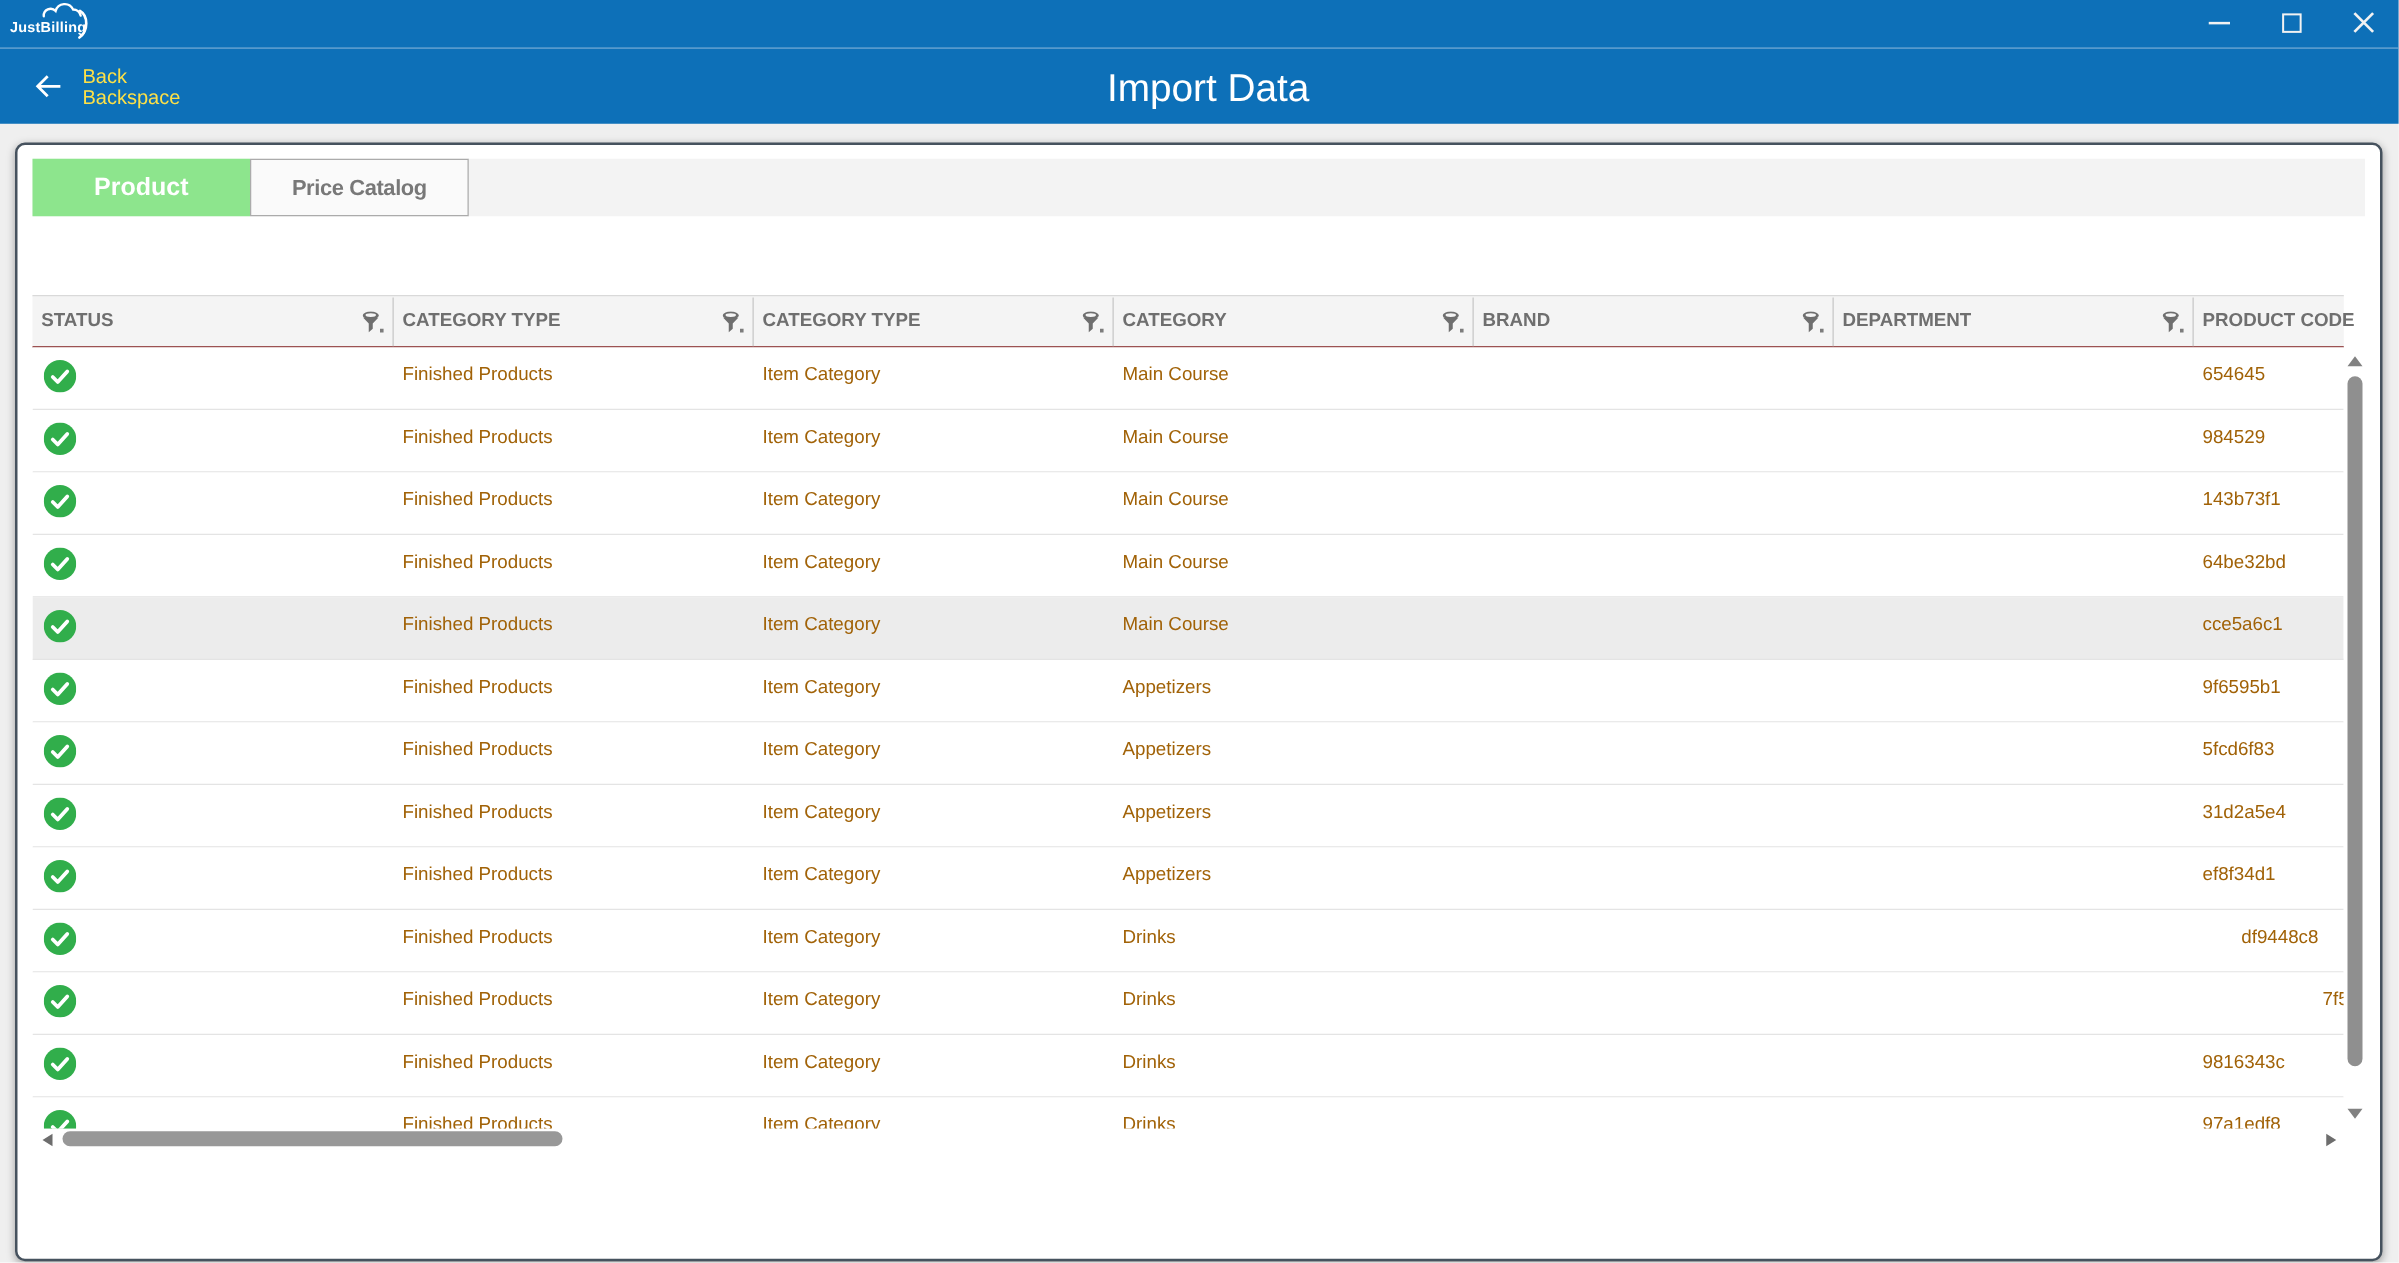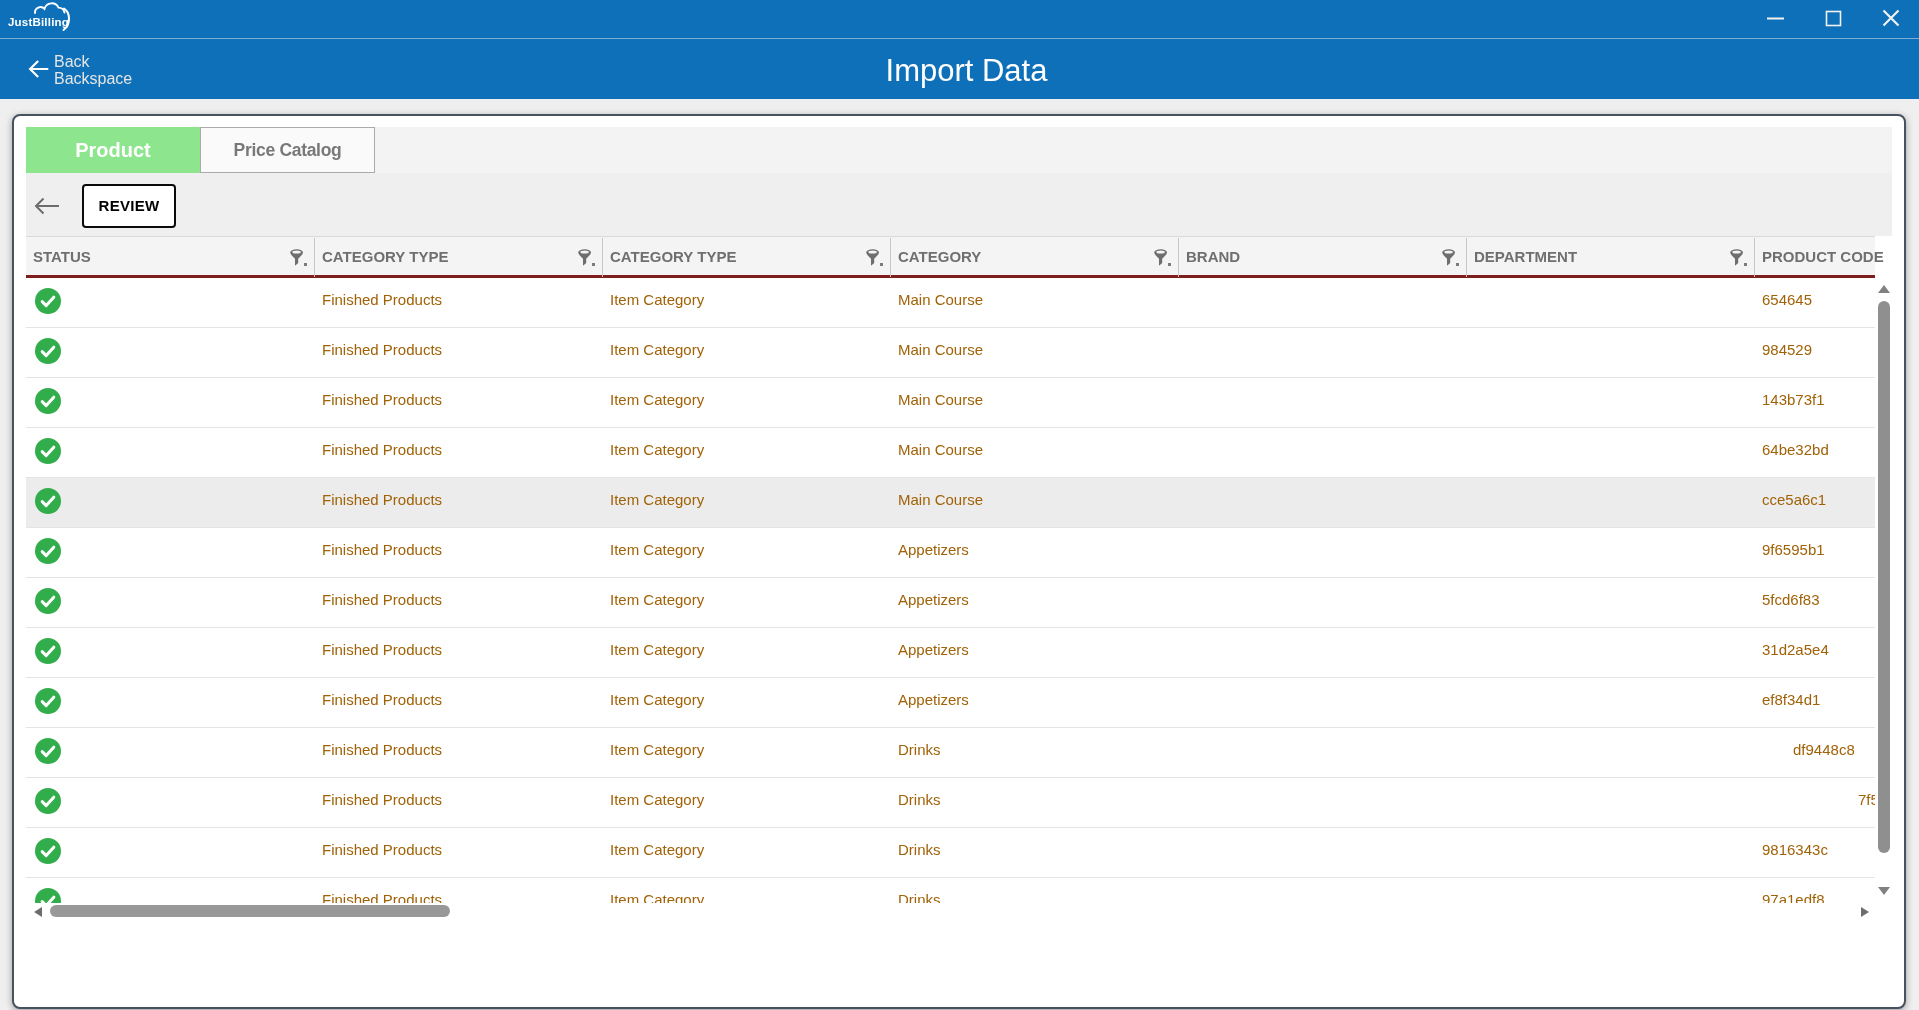--- a/index.html
+++ b/index.html
@@ -1,33 +1,33 @@
 <!DOCTYPE html>
 <html><head>
 <meta charset="utf-8">
 <style>
 * { margin:0; padding:0; box-sizing:border-box; }
 html,body { width:1919px; height:1010px; overflow:hidden; }
 body { font-family:"Liberation Sans", sans-serif; background:#efefef; position:relative; }
 .titlebar { position:absolute; left:0; top:0; width:1919px; height:39px; background:#0d70b8; border-bottom:1px solid #7db0d8; }
 .navbar { position:absolute; left:0; top:39px; width:1919px; height:60px; background:#0d70b8; }
-.backtxt { position:absolute; left:54px; top:14px; color:#e5e5e5; font-size:16px; line-height:17px; }
+.backtxt { position:absolute; left:66px; top:14px; color:#fde047; font-size:16px; line-height:17px; }
 .pagetitle { position:absolute; left:0; top:14px; width:1933px; text-align:center; color:#fff; font-size:31px; font-weight:300; }
 .card { position:absolute; left:12px; top:114px; width:1894px; height:895px; background:#fff; border:2px solid #46525e; border-radius:8px; box-shadow:0 2px 7px rgba(0,0,0,0.35); }
 .content { position:absolute; left:12px; top:11px; width:1866px; height:868px; }
 
 .tabstrip { position:absolute; left:0; top:0; width:1866px; height:46px; background:#f3f3f3; }
 .tab { position:absolute; top:0; height:46px; font-size:20px; font-weight:bold; text-align:center; line-height:44px; }
 .tab.green { left:0; width:174px; background:#8de58d; color:#fff; line-height:46px; }
 .tab.gray { background:#fafafa; border:1px solid #ababab; color:#787878; font-size:17.5px; letter-spacing:-0.3px; white-space:nowrap; }
 
 .toolbar { position:absolute; left:0; top:46px; width:1866px; height:63px; background:#efefef; }
 .reviewbtn { position:absolute; left:56px; top:11px; width:94px; height:44px; background:#fff; border:2px solid #0a0a0a; border-radius:4px; color:#000; font-size:15px; font-weight:bold; text-align:center; line-height:40px; letter-spacing:0.3px; }
 
-.thead { position:absolute; left:0; top:109px; width:1849px; height:42px; background:#f4f4f4; border-top:1px solid #d9d9d9; border-bottom:3px solid #7f1d1d; }
+.thead { position:absolute; left:0; top:109px; width:1849px; height:42px; background:#f4f4f4; border-top:1px solid #d9d9d9; border-bottom:1px solid #7f1d1d; }
 .th { position:absolute; top:0; height:40px; line-height:40px; font-size:15px; font-weight:bold; color:#6f6f6f; white-space:nowrap; }
 .vline { position:absolute; top:1px; height:39px; width:1px; background:#c6c6c6; }
 .funnel { position:absolute; top:12px; }
 
 .rows { position:absolute; left:0; top:151px; width:1849px; height:625px; overflow:hidden; background:#fff; }
 .row { position:absolute; left:0; width:1849px; height:50px; border-bottom:1px solid #e4e4e4; background:#fff; font-size:15px; color:#a16207; }
 .row.sel { background:#ececec; }
 .cell { position:absolute; top:0; height:49px; line-height:44px; white-space:nowrap; }
 .chk { position:absolute; left:9px; top:10px; }
 
@@ -60,26 +60,20 @@
   </svg>
   <div class="backtxt">Back<br>Backspace</div>
   <div class="pagetitle">Import Data</div>
 </div>
 <div class="card">
 <div class="content">
   <div class="tabstrip">
     <div class="tab green">Product</div>
     <div class="tab gray" style="left:174px; width:175px;">Price Catalog</div>
   </div>
-  <div class="toolbar">
-    <svg width="26" height="18" style="position:absolute;left:8px;top:24px" viewBox="0 0 26 18">
-      <path d="M25 9 L2 9 M9.5 1.5 L2 9 L9.5 16.5" fill="none" stroke="#6d6d6d" stroke-width="2"></path>
-    </svg>
-    <div class="reviewbtn">REVIEW</div>
-  </div>
   <div class="thead">
     <div class="th" style="left:7px;">STATUS</div>
     <div class="th" style="left:296px;">CATEGORY TYPE</div>
     <div class="th" style="left:584px;">CATEGORY TYPE</div>
     <div class="th" style="left:872px;">CATEGORY</div>
     <div class="th" style="left:1160px;">BRAND</div>
     <div class="th" style="left:1448px;">DEPARTMENT</div>
     <div class="th" style="left:1736px;">PRODUCT CODE</div>
     <svg class="funnel" width="17" height="18" style="left:264px" viewBox="0 0 17 18">
           <ellipse cx="6.6" cy="3.4" rx="6.4" ry="3.2" fill="#6e6e6e"></ellipse>

